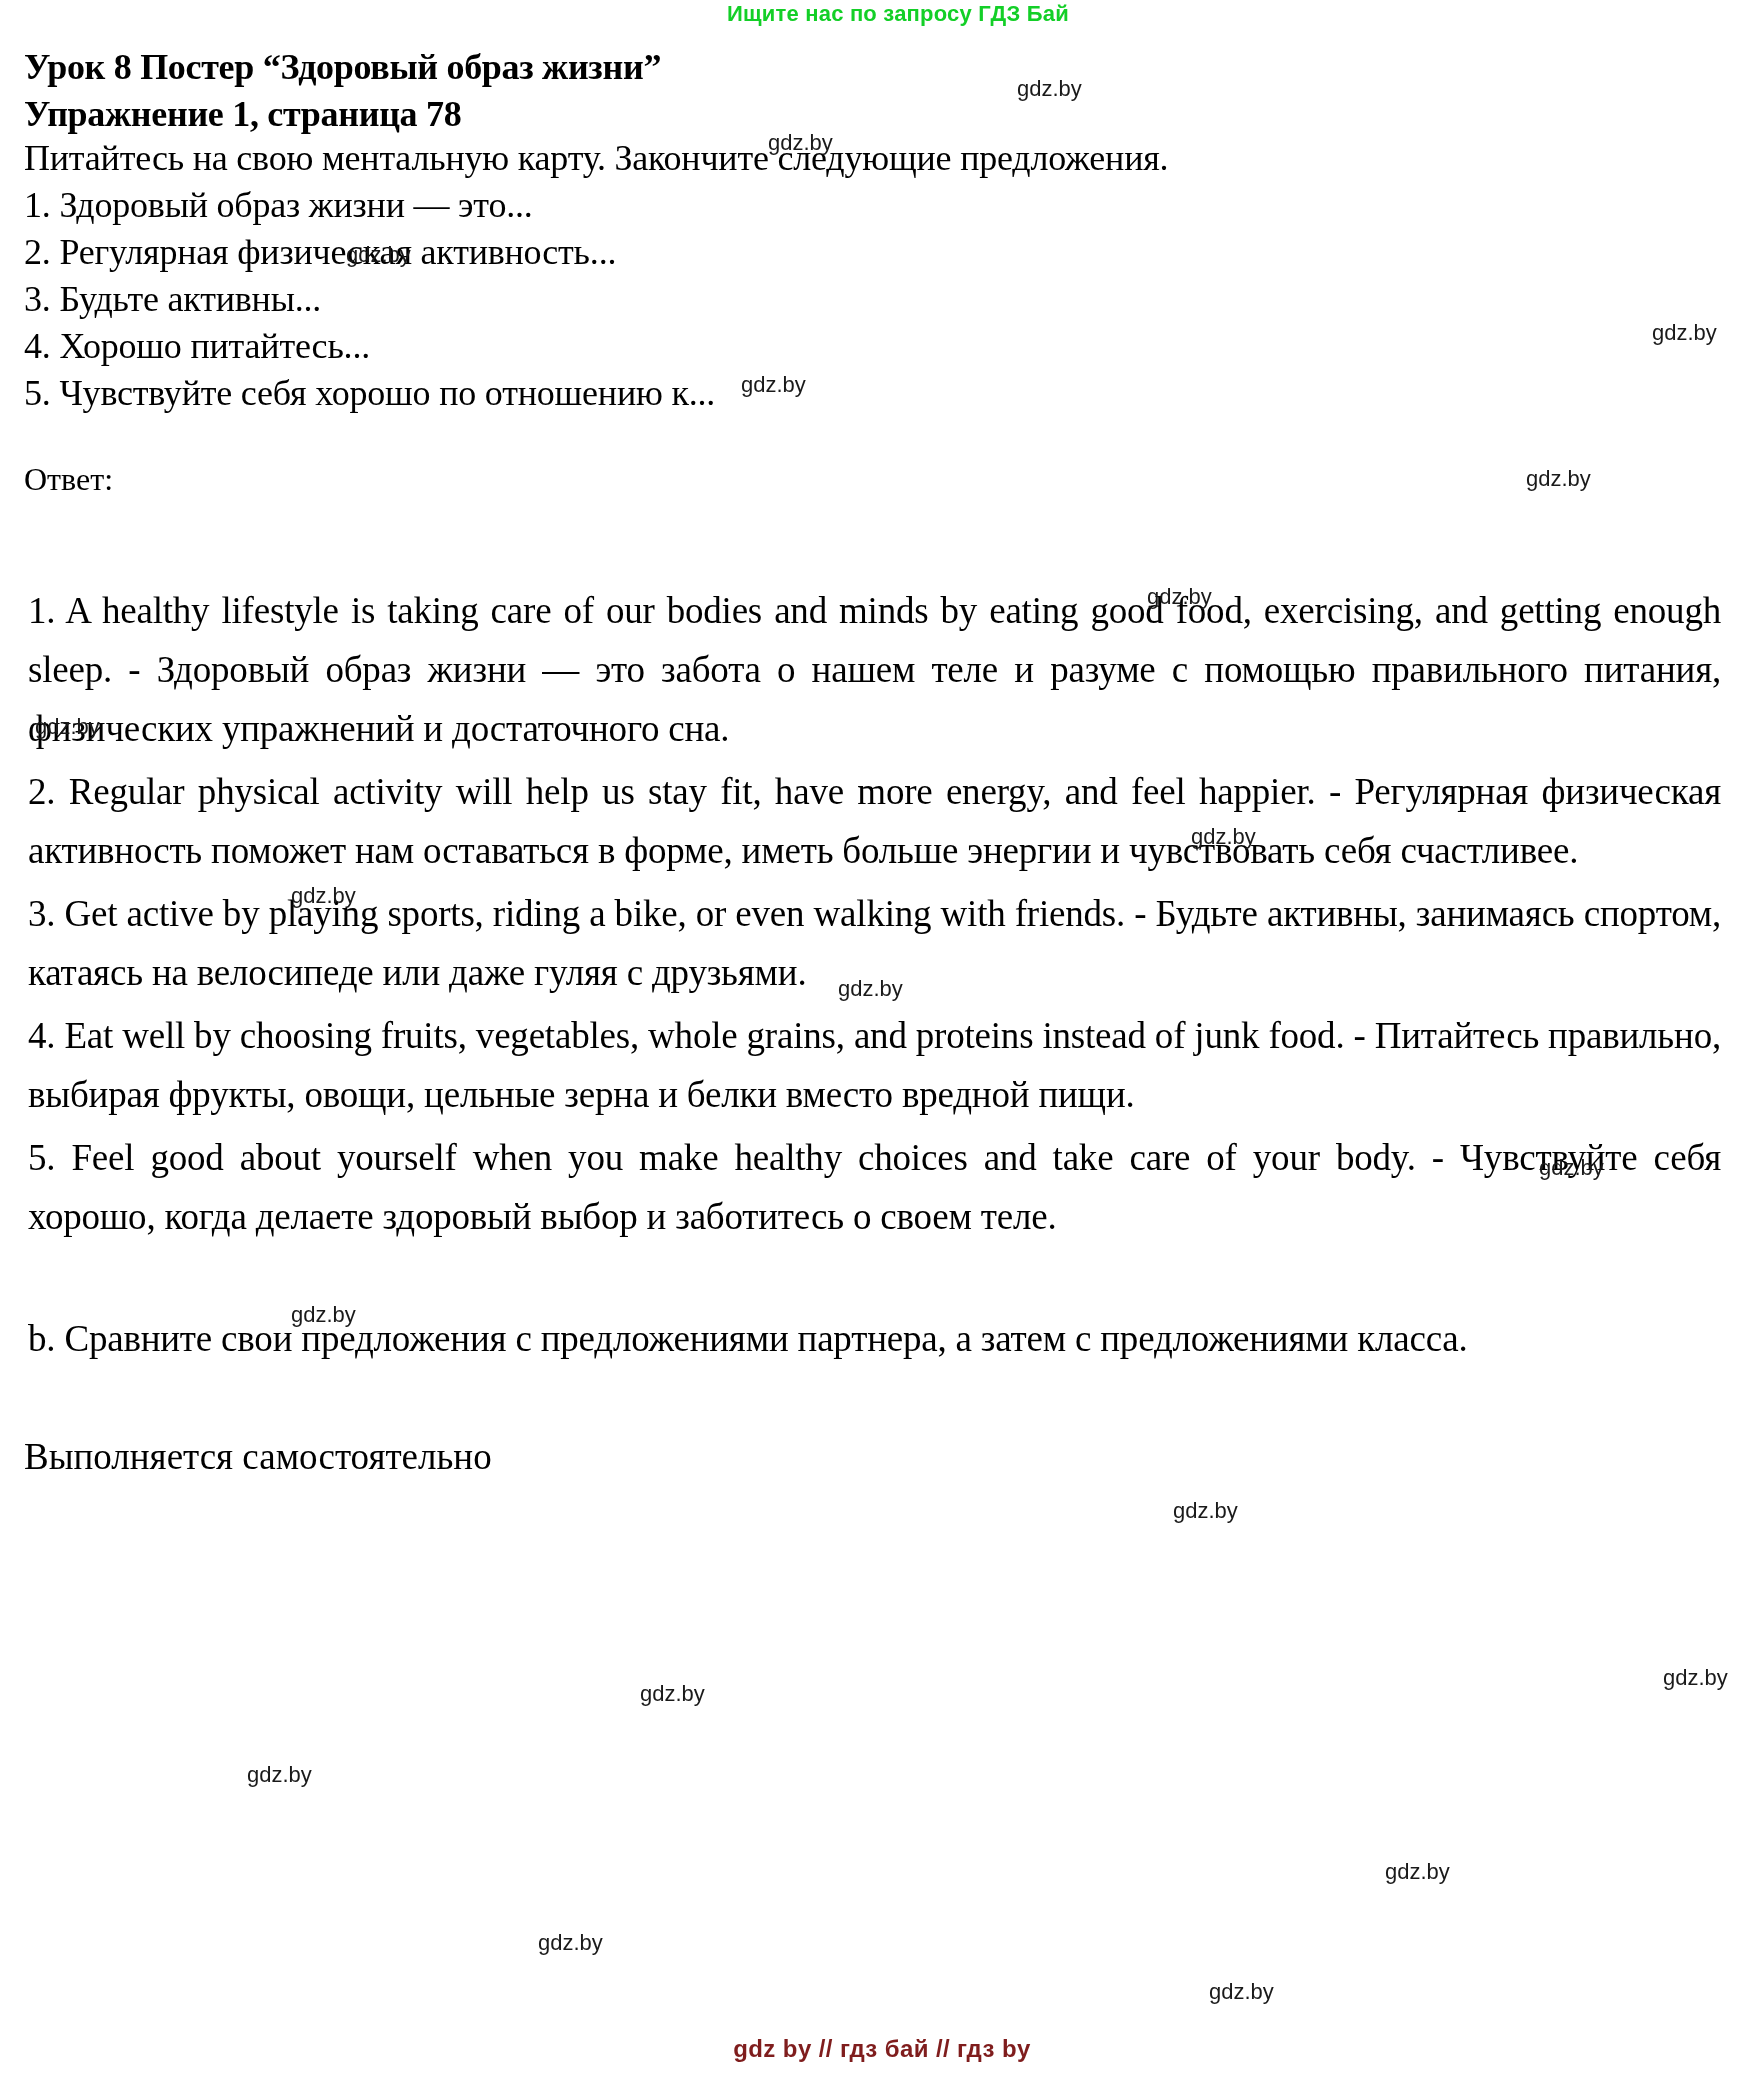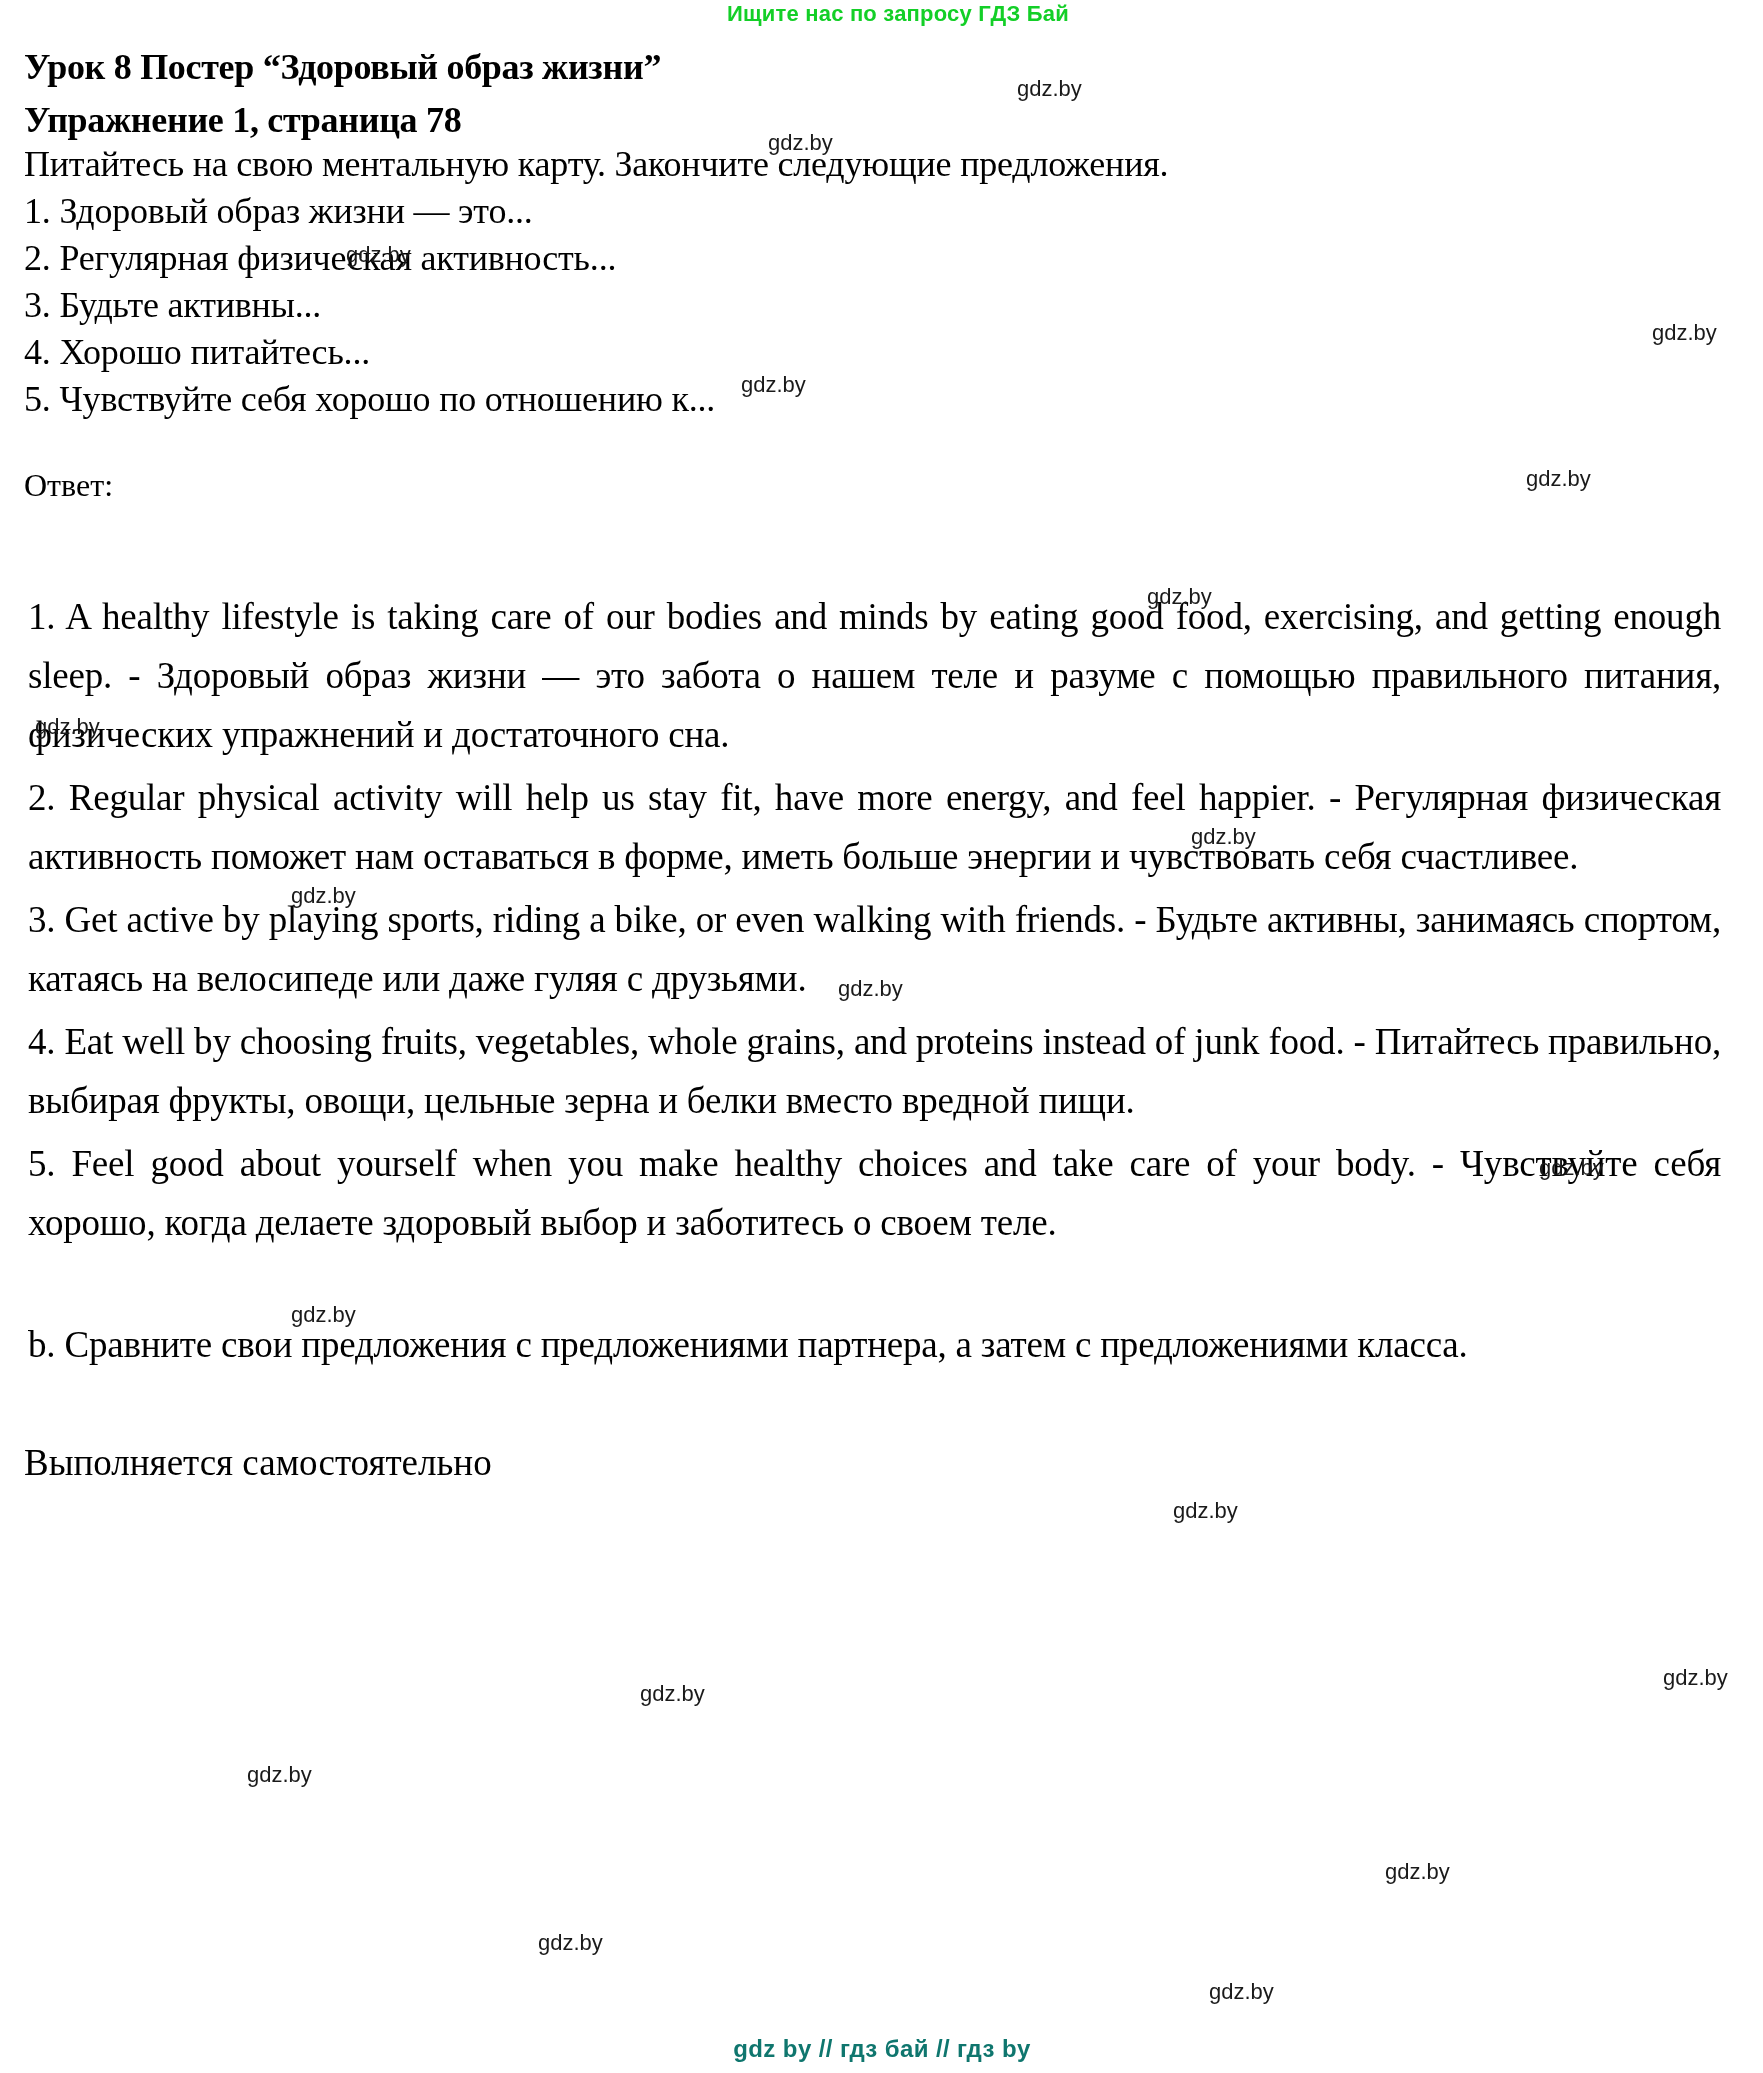--- a/index.html
+++ b/index.html
@@ -44,21 +44,21 @@
     width: 1701px;
   }
 
   .h-line {
     font-weight: 700;
     font-size: 36px;
     line-height: 42px;
     letter-spacing: -0.3px;
     white-space: nowrap;
   }
-  .h-line.second { margin-top: 11px; }
+  .h-line.second { margin-top: 5px; }
 
   .para {
     font-size: 36px;
     line-height: 47px;
     text-align: justify;
     text-justify: inter-word;
     letter-spacing: -0.2px;
     margin: 0;
   }
   .para.last-line-full { text-align-last: left; }
@@ -180,16 +180,16 @@
       <div class="wm" style="left: 291px; top: 1304px;">gdz.by</div>
       <div class="wm" style="left: 1173px; top: 1500px;">gdz.by</div>
       <div class="wm" style="left: 1663px; top: 1667px;">gdz.by</div>
       <div class="wm" style="left: 640px; top: 1683px;">gdz.by</div>
       <div class="wm" style="left: 247px; top: 1764px;">gdz.by</div>
       <div class="wm" style="left: 1385px; top: 1861px;">gdz.by</div>
       <div class="wm" style="left: 538px; top: 1932px;">gdz.by</div>
       <div class="wm" style="left: 1209px; top: 1981px;">gdz.by</div>
     </div>
 
-  <div class="footer" style="color: #0f766e;">gdz by  //  гдз бай  //  гдз by</div>
+  <div class="footer" style="color: #7f1d1d;">gdz by  //  гдз бай  //  гдз by</div>
 
 </div>
 
 
 </body></html>

